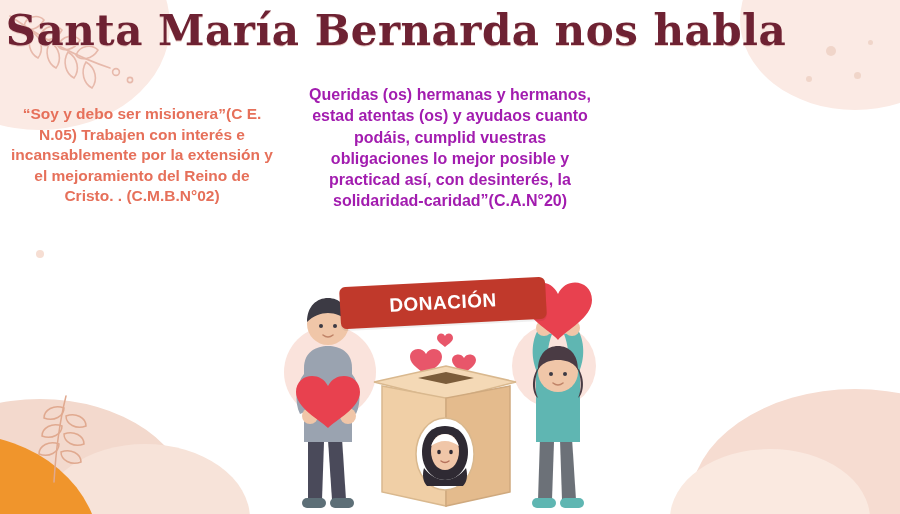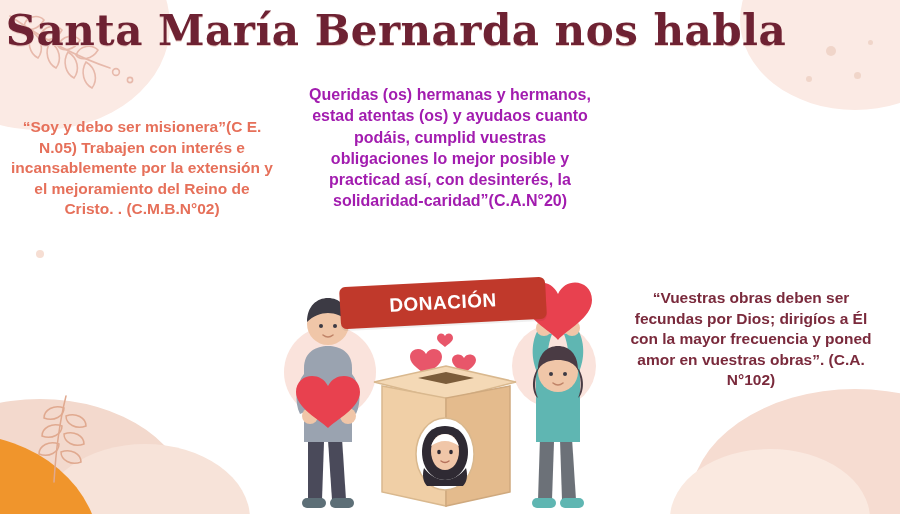--- a/index.html
+++ b/index.html
@@ -99,21 +99,21 @@
   
   .quote {
     position: absolute;
     text-align: center;
     font-weight: 700;
     line-height: 1.33;
     color: #e6705a;
   }
   .q-left-top {
     left: 8px;
-    top: 117px;
+    top: 104px;
     width: 268px;
     font-size: 15.5px;
   }
   .q-center-top {
     left: 305px;
     top: 84px;
     width: 290px;
     font-size: 16px;
     color: #a21caf;
   }
@@ -218,21 +218,20 @@
       <path d="M46 24 C 56 20, 66 26, 66 34 C 56 38, 46 32, 46 24 Z"></path>
       <path d="M44 42 C 54 38, 64 44, 64 52 C 54 56, 44 50, 44 42 Z"></path>
       <path d="M41 60 C 51 56, 61 62, 61 70 C 51 74, 41 68, 41 60 Z"></path>
     </g>
   </svg>
 
   <div class="title">Santa María Bernarda nos habla</div>
 
   <div class="quote q-left-top">“Soy y debo ser misionera”(C E. N.05) Trabajen con interés e incansablemente por la extensión y el mejoramiento del Reino de Cristo. . (C.M.B.N°02)</div>
   <div class="quote q-center-top">Queridas (os) hermanas y hermanos, estad atentas (os) y ayudaos cuanto podáis, cumplid vuestras obligaciones lo mejor posible y practicad así, con desinterés, la solidaridad-caridad”(C.A.N°20)</div>
-  <div class="quote q-right-bottom">“Vuestras obras deben ser fecundas por Dios; dirigíos a Él con la mayor frecuencia y poned amor en vuestras obras”. (C.A. N°102)</div>
 
   <div class="illustration">
 
     <svg width="330" height="252" viewBox="0 0 330 252">
 
       <circle cx="52" cy="110" r="46" fill="#fae3dc"></circle>
       <circle cx="276" cy="104" r="42" fill="#fae3dc"></circle>
 
       <path d="M148 92 c-4-8 -16-6 -16 3 c0 8 12 14 16 18 c4-4 16-10 16-18 c0-9 -12-11 -16-3 z" fill="#e8566a"></path>
       <path d="M186 96 c-3-6 -12-4 -12 2 c0 6 9 11 12 13 c3-2 12-7 12-13 c0-6 -9-8 -12-2 z" fill="#e8566a"></path>

